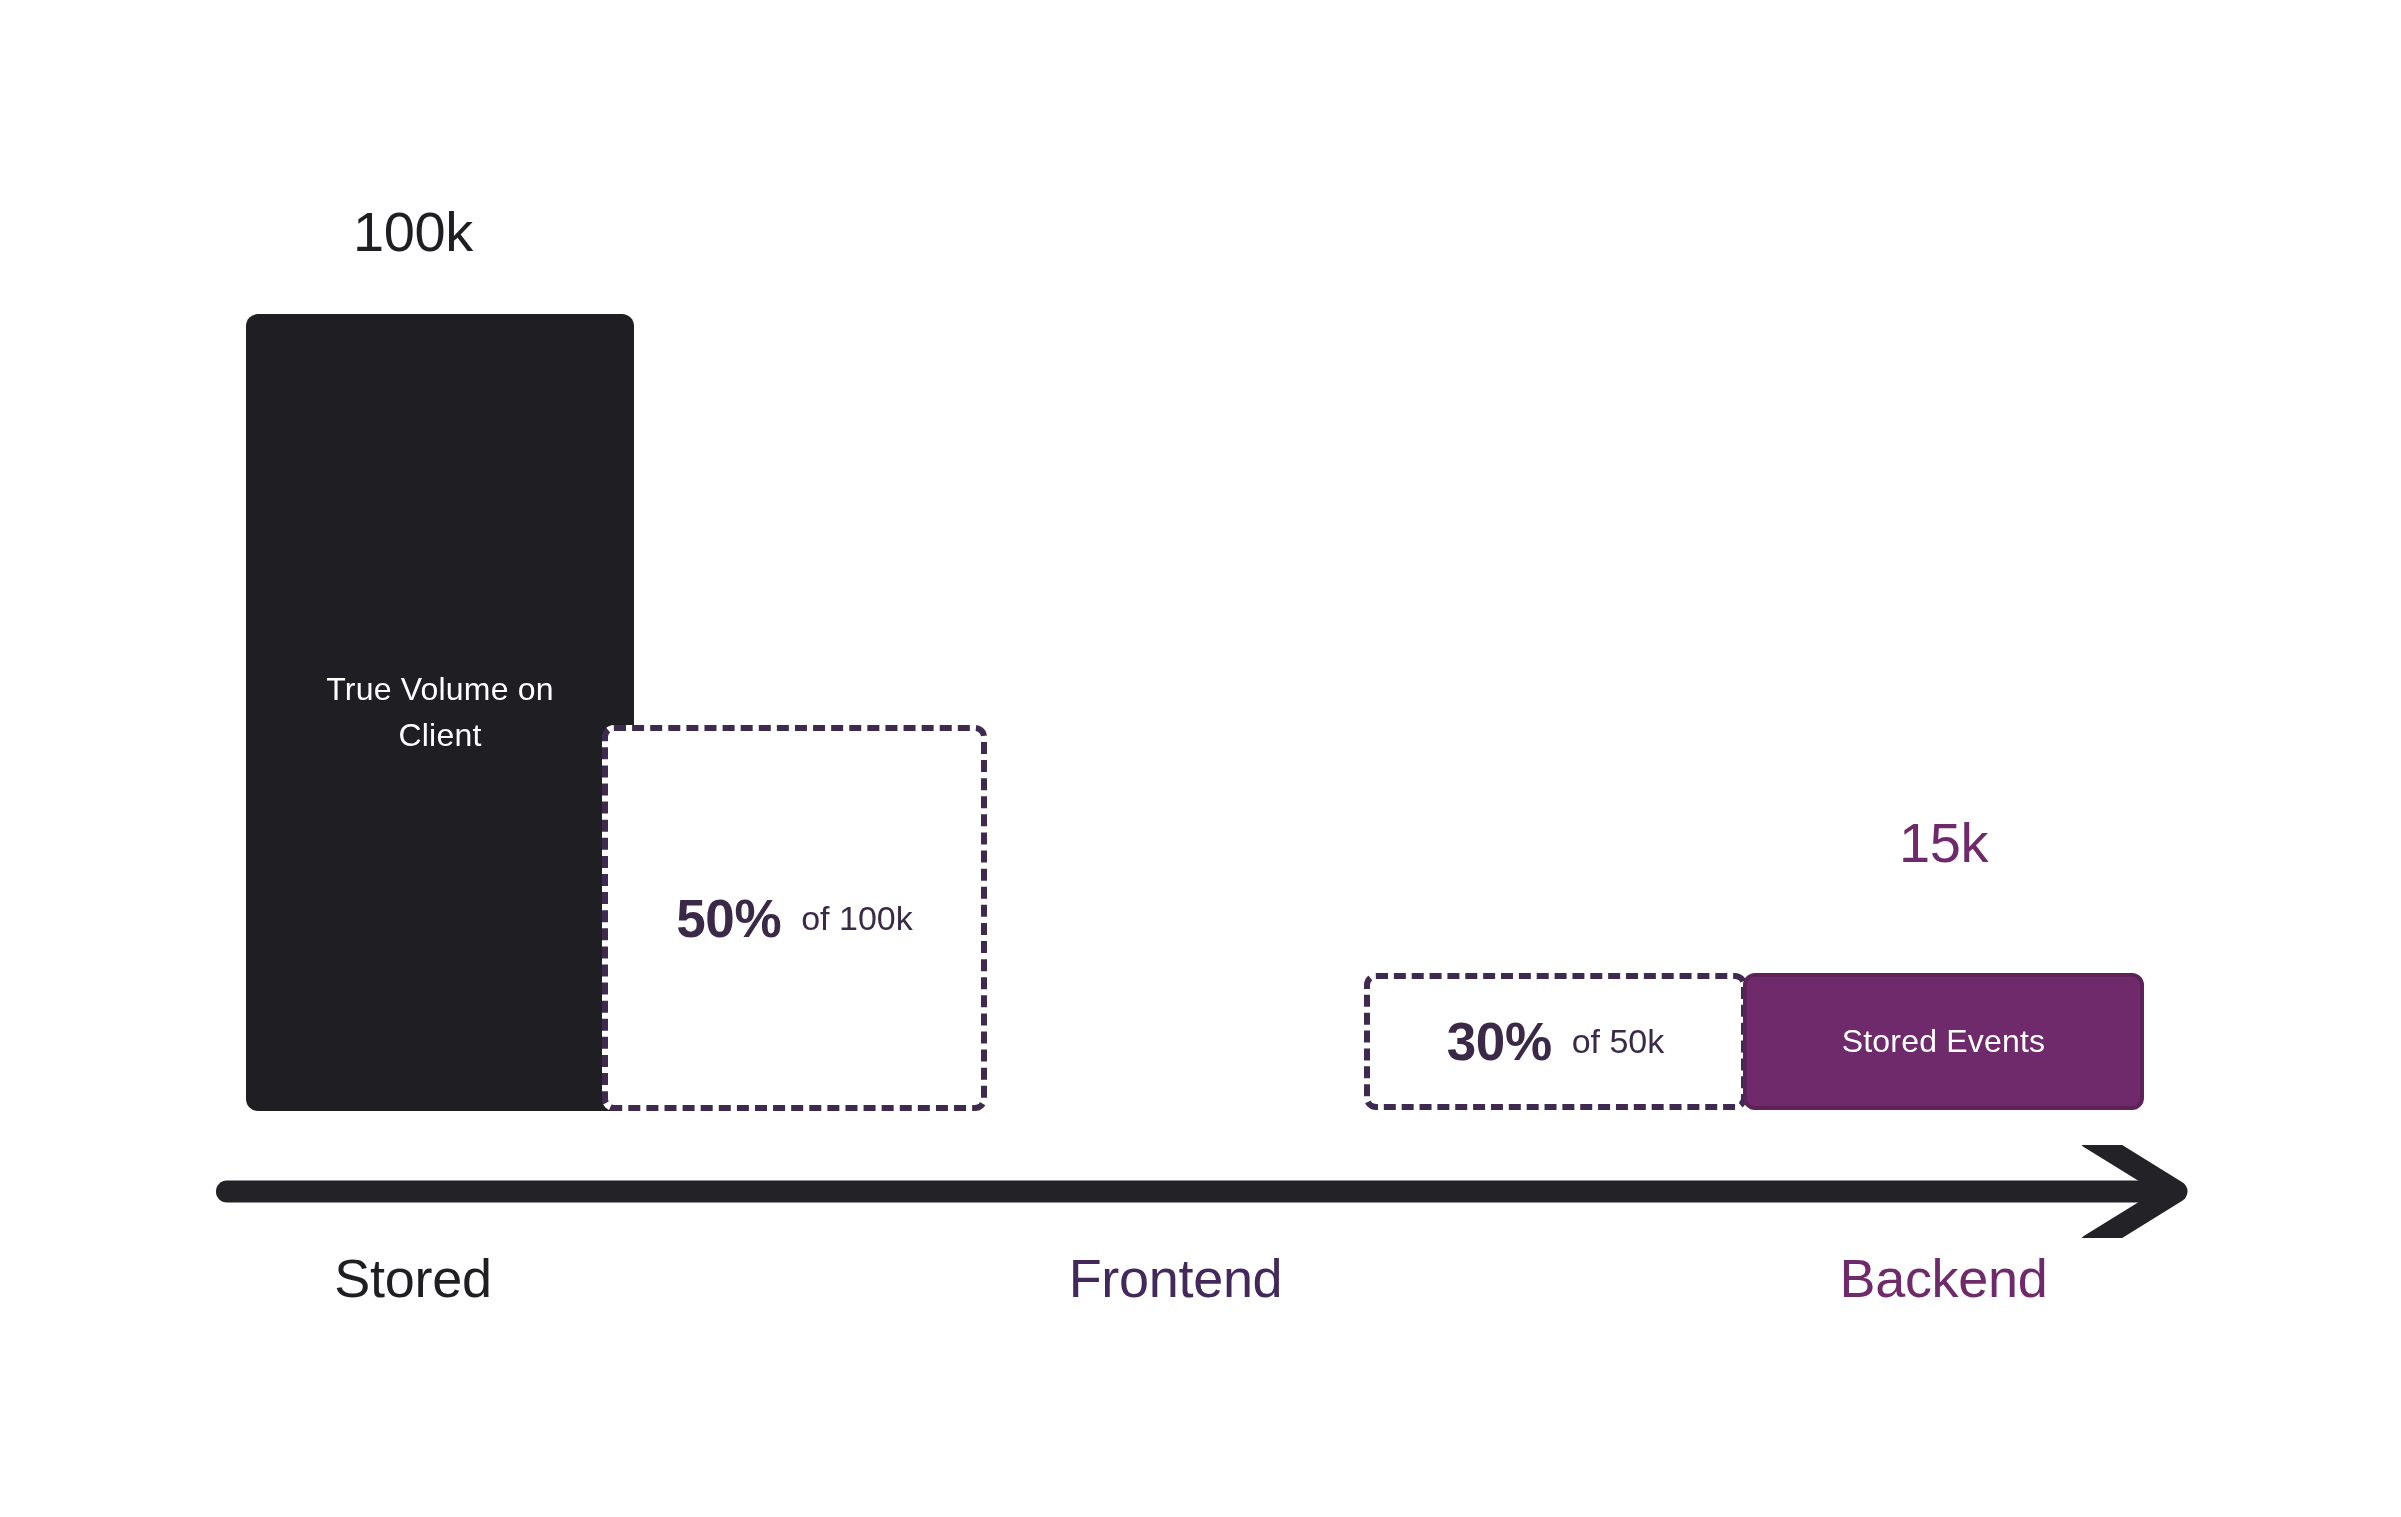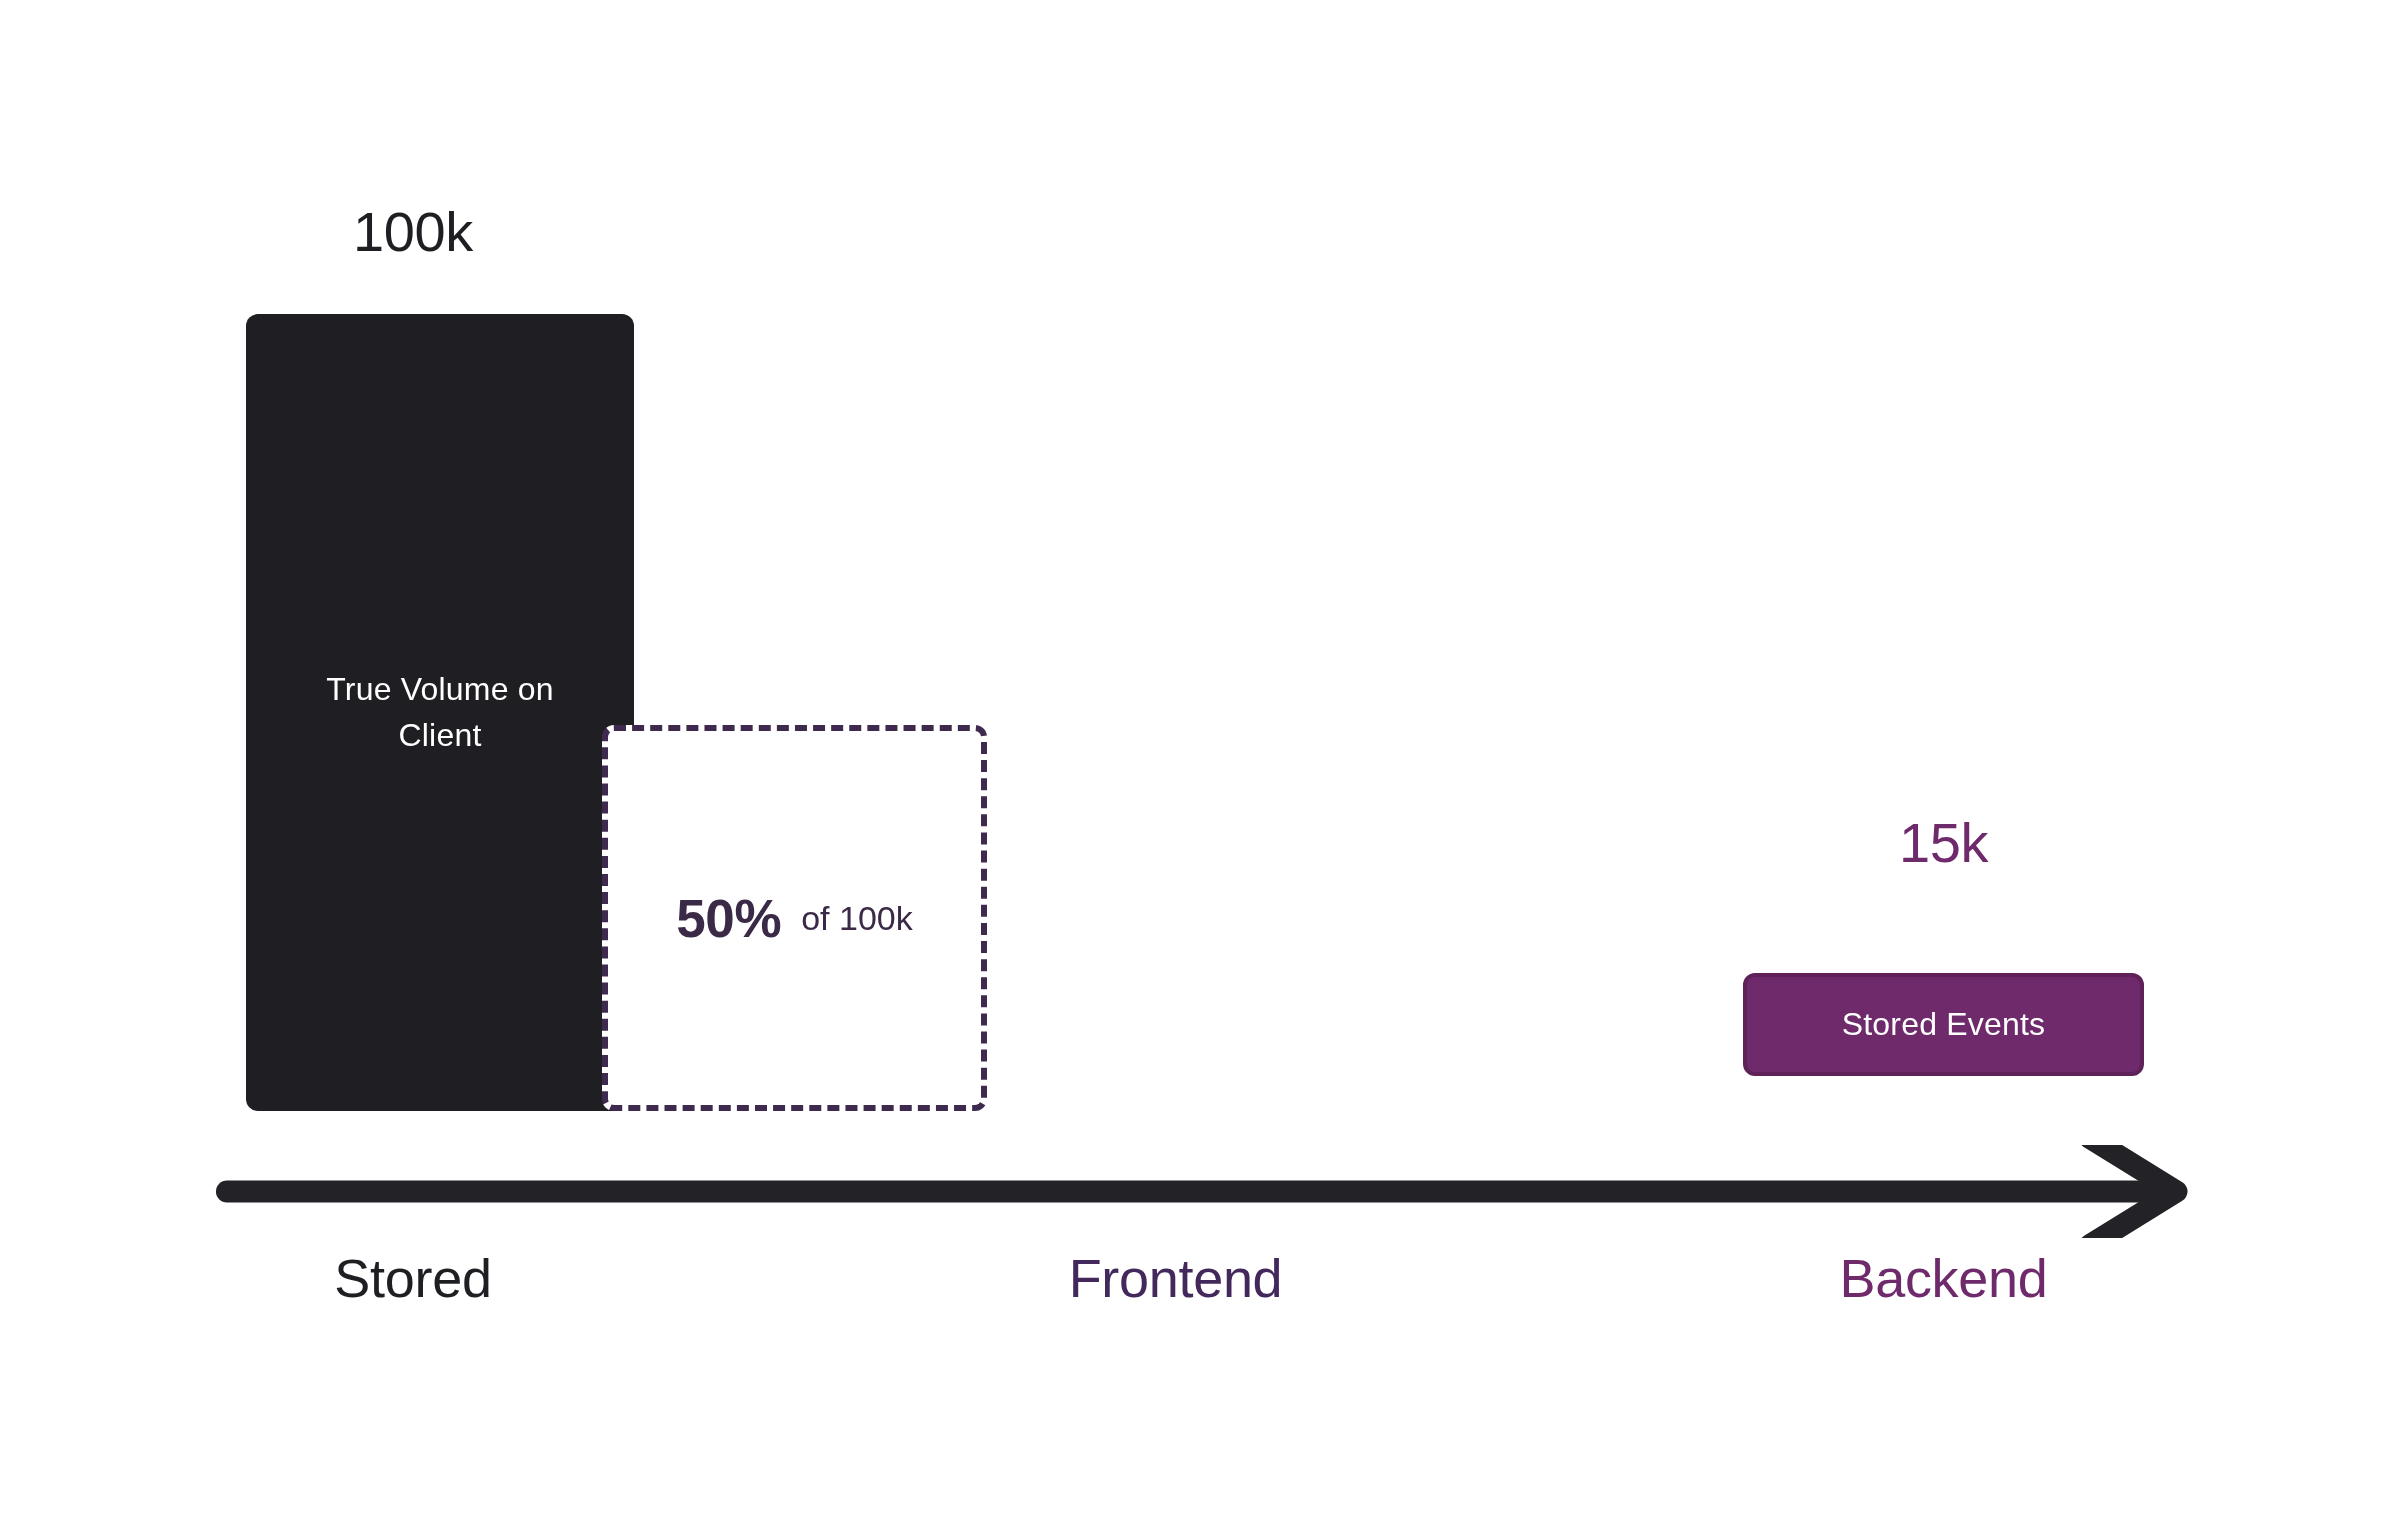--- a/index.html
+++ b/index.html
@@ -60,21 +60,21 @@
     width: 383px;
     height: 386px;
     background: #43295B;
     border: 4.2px solid #3A2450;
   }
 
   .bar-backend {
     left: 1743px;
     top: 973px;
     width: 401px;
-    height: 103px;
+    height: 137px;
     background: #6E2A6B;
     border: 4.2px solid #5E2259;
   }
   .bar-backend .bar-label { max-width: 220px; }
 
   
   .dashed-box {
     position: absolute;
     box-sizing: border-box;
     background: #ffffff;
@@ -178,20 +178,24 @@
   <div class="bar bar-solid bar-client">
     <span class="bar-label">True Volume on Client</span>
   </div>
 
   <div class="dashed-box loss-one">
     <span class="pct">50%</span>
     <span class="of">of 100k</span>
   </div>
 
 
+  <div class="dashed-box loss-two">
+    <span class="pct">30%</span>
+    <span class="of">of 50k</span>
+  </div>
 
   <div class="bar bar-solid bar-backend">
     <span class="bar-label">Stored Events</span>
   </div>
 
   <svg class="axis" viewBox="0 0 2350 110" xmlns="http://www.w3.org/2000/svg">
     <line x1="14" y1="55" x2="2288" y2="55" stroke="#222227" stroke-width="26" stroke-linecap="round"></line>
     <polyline points="2218,-8 2320,55 2218,118" fill="none" stroke="#222227" stroke-width="26" stroke-linecap="round" stroke-linejoin="round"></polyline>
   </svg>
 

